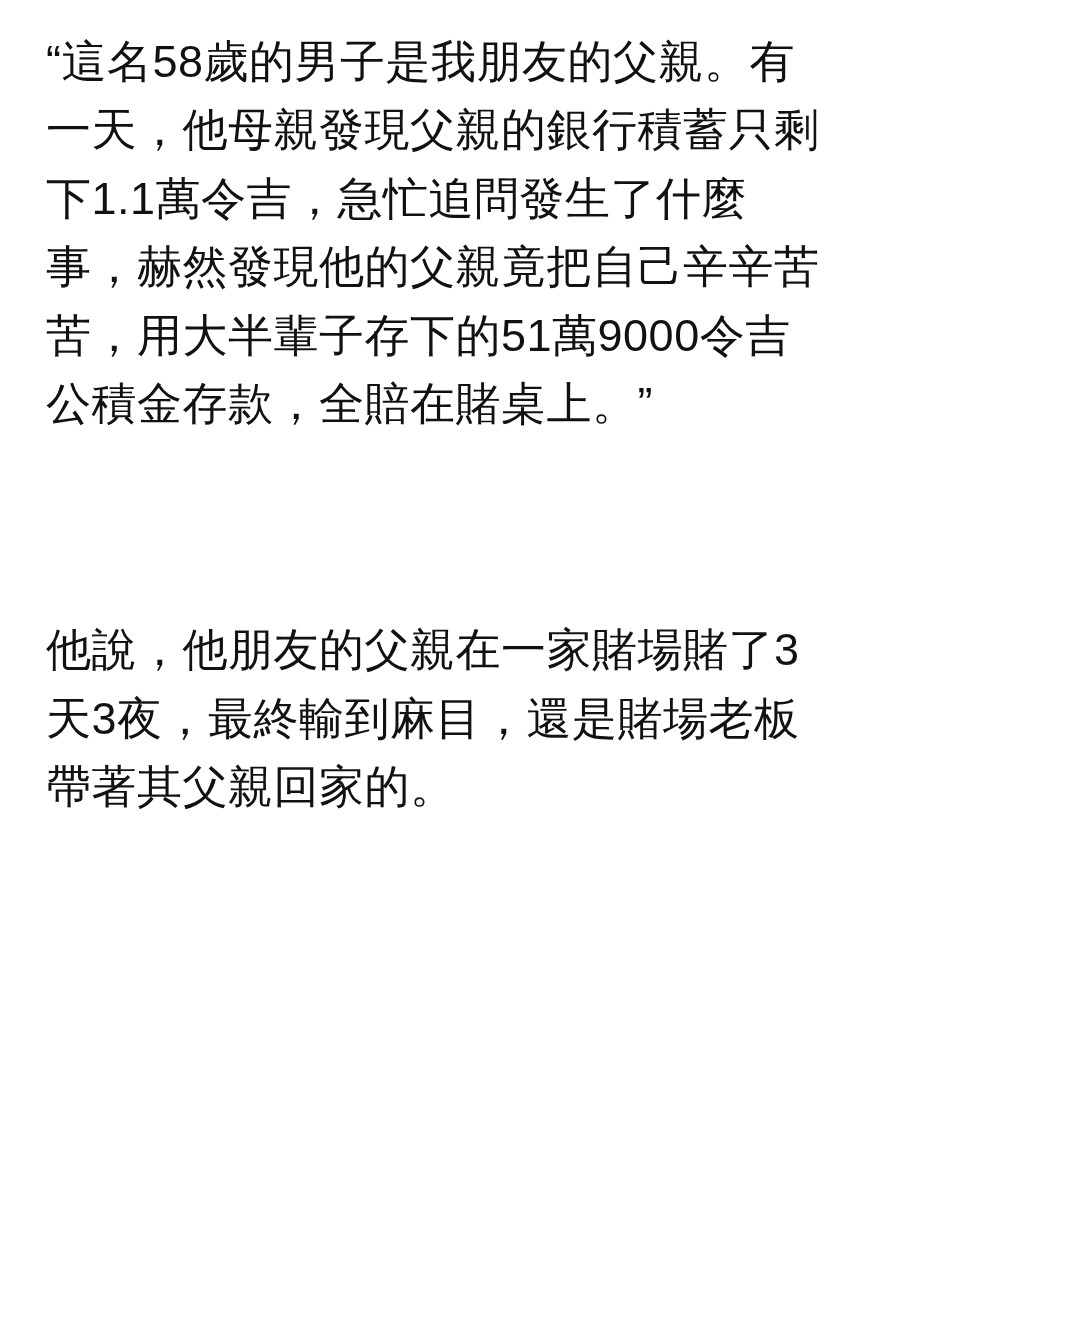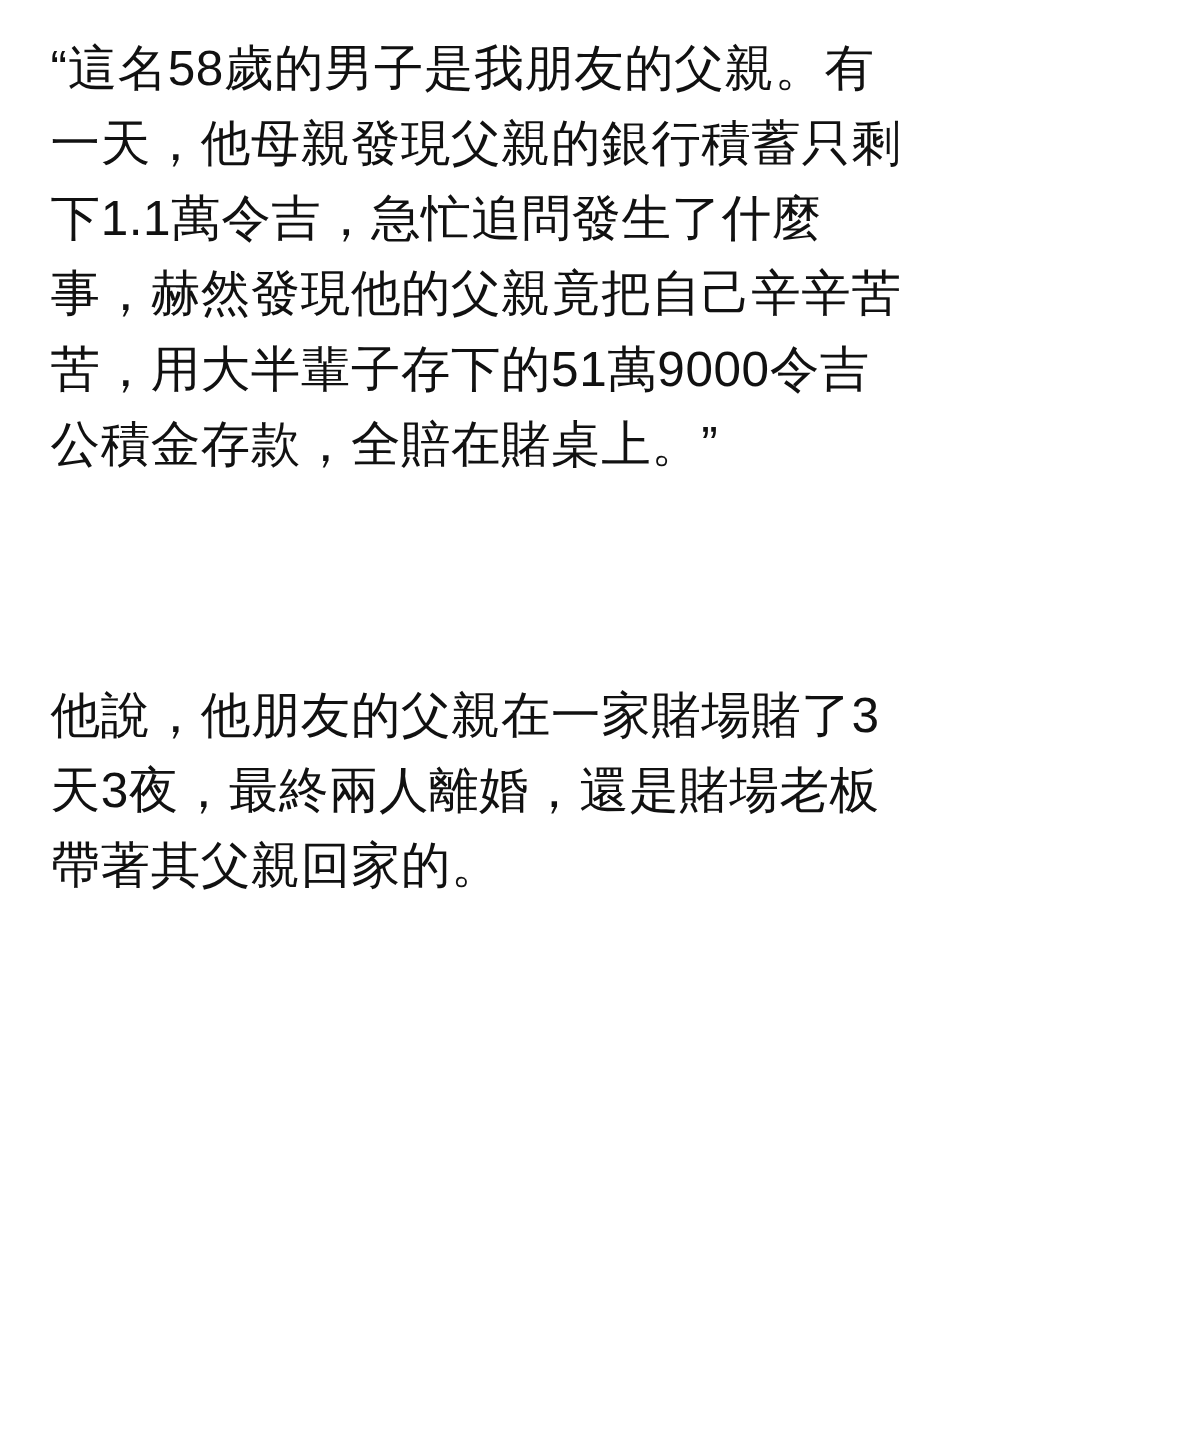--- a/index.html
+++ b/index.html
@@ -34,18 +34,18 @@
 </style>
 </head>
 <body>
 
 <div class="article">
 
   <p class="para">“這名58歲的男子是我朋友的父親。有一天，他母親發現父親的銀行積蓄只剩下1.1萬令吉，急忙追問發生了什麼事，赫然發現他的父親竟把自己辛辛苦苦，用大半輩子存下的51萬9000令吉公積金存款，全賠在賭桌上。”</p>
 
   <div class="gap-large"></div>
 
-  <p class="para">他說，他朋友的父親在一家賭場賭了3天3夜，最終兩人離婚，還是賭場老板帶著其父親回家的。</p>
+  <p class="para">他說，他朋友的父親在一家賭場賭了3天3夜，最終輸到麻目，還是賭場老板帶著其父親回家的。</p>
 
   <div class="gap-medium"></div>
 
 
 </div>
 
 </body></html>

